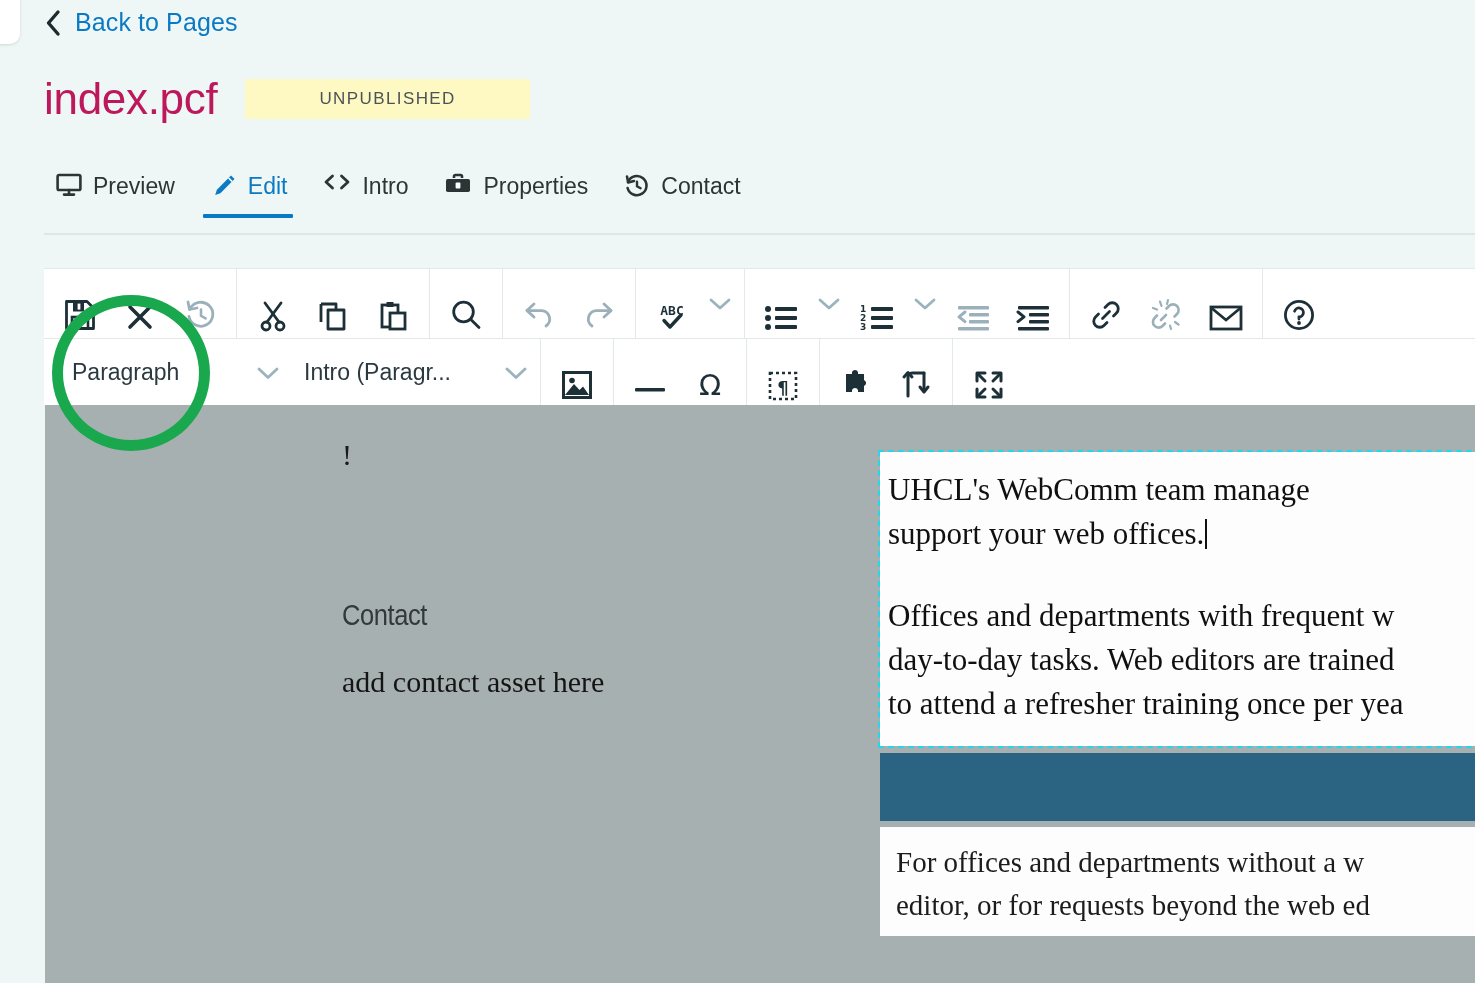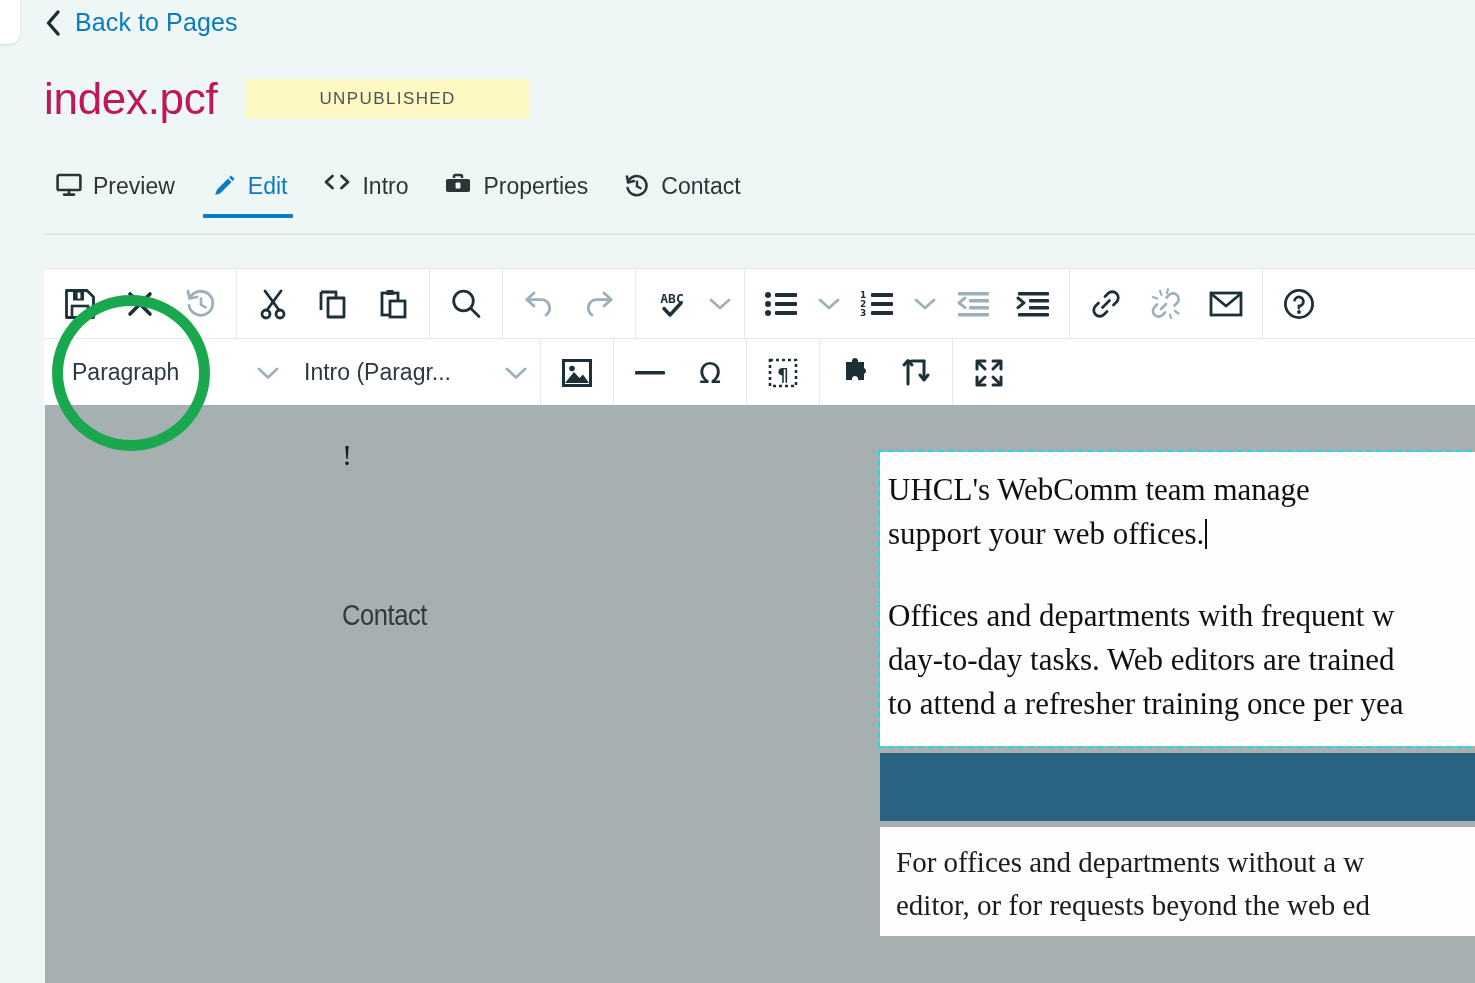--- a/index.html
+++ b/index.html
@@ -85,21 +85,21 @@
   .tb-row.row1 { height: 70px; }
   .tb-row.row2 { height: 68px; }
   .tb-group {
     display: flex; align-items: center;
     border-right: 1px solid #e3e9e9;
     padding: 0 6px;
   }
   .tb-group.nosep { border-right: none; }
   .tb-btn {
     width: 60px; height: 56px;
-    display: flex; align-items: center; justify-content: center;
+    display: flex; align-items: flex-end; justify-content: center;
     cursor: pointer; color: #1d3038;
   }
   .tb-btn.disabled { color: #9bb0ba; }
   .tb-btn svg { display: block; }
   .tb-caret {
     width: 36px; height: 56px;
     display:flex; align-items:center; justify-content:center;
     color:#9bb3bd; cursor:pointer;
   }
 
@@ -527,20 +527,21 @@
         </div>
       </div>
     </div>
   </div>
 
   <div class="canvas">
 
     <div class="left-col">
       <div class="excl">!</div>
       <div class="contact-h">Contact</div>
+      <div class="contact-p">add contact asset here</div>
     </div>
 
     <div class="right-panel">
 
       <div class="block-white sel-box">
         <p>UHCL's WebComm team manage</p>
         <p style="margin-top:0;">
           <span>support your web offices.</span><span class="caret-bar"></span>
         </p>
         <p>Offices and departments with frequent w</p>

